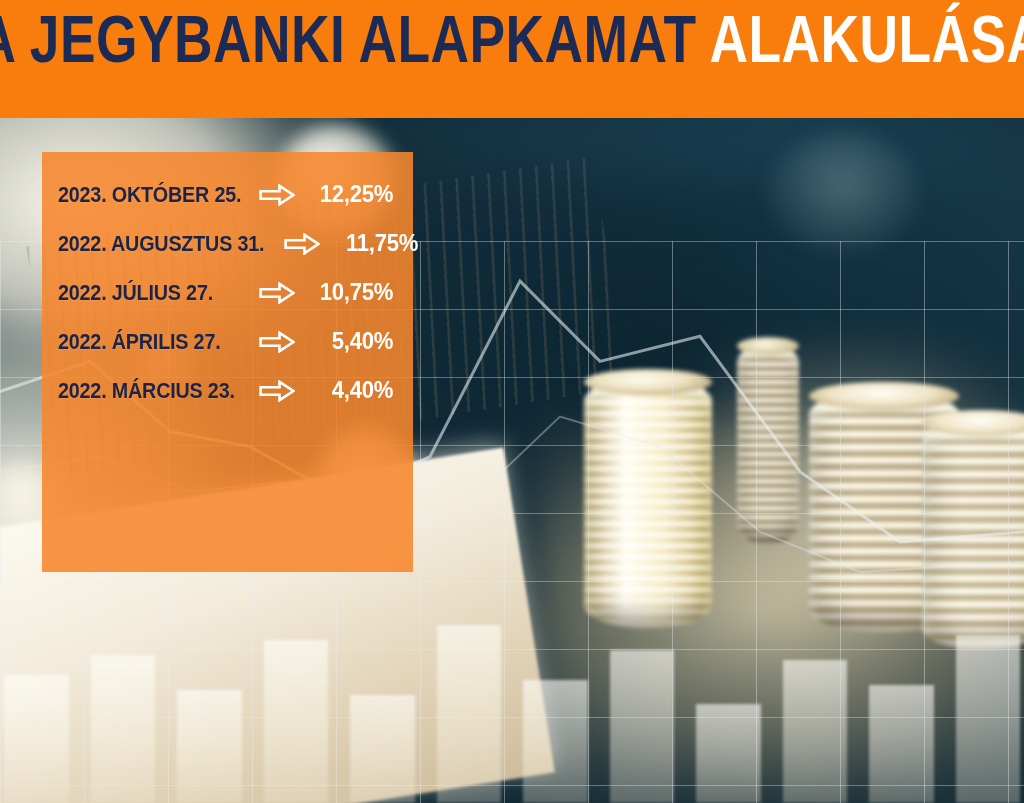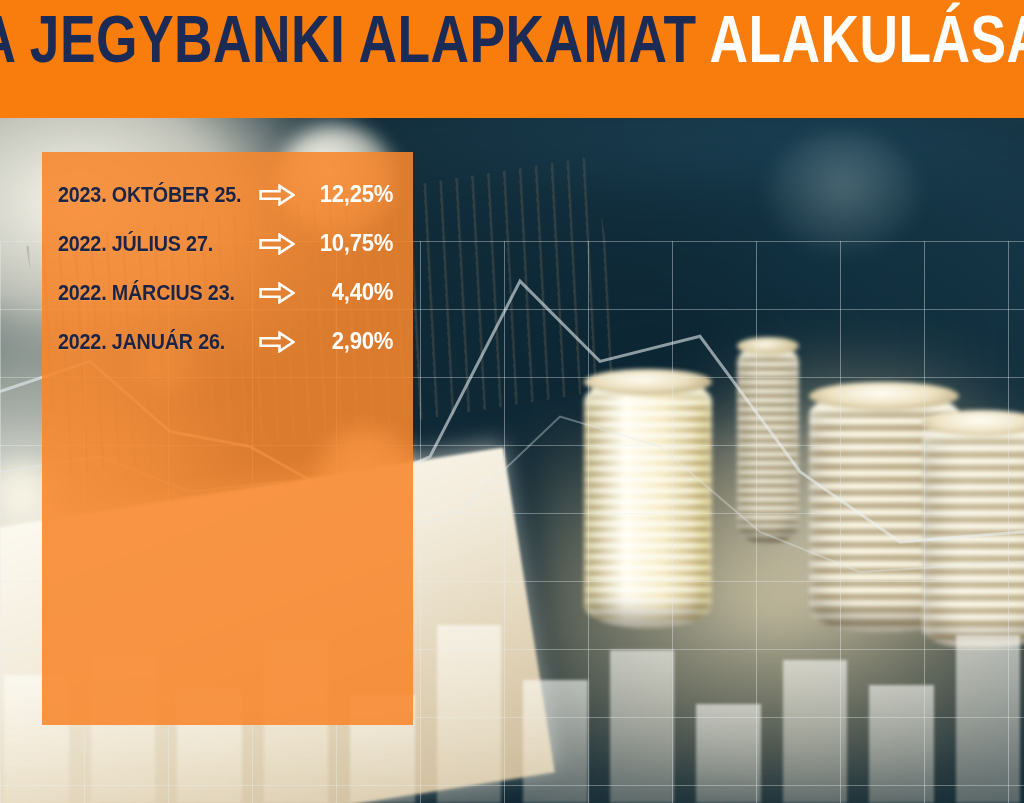--- a/index.html
+++ b/index.html
@@ -260,21 +260,21 @@
     width: 100%; height: 82%;
     opacity: 0.8;
   }
 
   
   .data-panel {
     position: absolute;
     left: 42px;
     top: 152px;
     width: 371px;
-    height: 573px;
+    height: 420px;
     background: rgba(247,134,44, 0.88);
     z-index: 30;
     padding: 0;
     box-sizing: border-box;
   }
   .rows {
     position: absolute;
     left: 0;
     top: 18px;
     width: 100%;
@@ -389,45 +389,55 @@
           <span class="row-date">2023. OKTÓBER 25.</span>
           <span class="row-spacer"></span>
           <span class="arrow-cell">
             <svg width="36" height="22" viewBox="0 0 36 22" aria-hidden="true">
               <path d="M1.6 7.2 H20.5 V1.8 L34.4 11 L20.5 20.2 V14.8 H1.6 Z" fill="none" stroke="#ffffff" stroke-width="2.6" stroke-linejoin="miter"></path>
             </svg>
           </span>
           <span class="row-value">12,25%</span>
         </div>
         <div class="rate-row">
+          <span class="row-date">2022. AUGUSZTUS 31.</span>
+          <span class="row-spacer"></span>
+          <span class="arrow-cell">
+            <svg width="36" height="22" viewBox="0 0 36 22" aria-hidden="true">
+              <path d="M1.6 7.2 H20.5 V1.8 L34.4 11 L20.5 20.2 V14.8 H1.6 Z" fill="none" stroke="#ffffff" stroke-width="2.6" stroke-linejoin="miter"></path>
+            </svg>
+          </span>
+          <span class="row-value">11,75%</span>
+        </div>
+        <div class="rate-row">
           <span class="row-date">2022. JÚLIUS 27.</span>
           <span class="row-spacer"></span>
           <span class="arrow-cell">
             <svg width="36" height="22" viewBox="0 0 36 22" aria-hidden="true">
               <path d="M1.6 7.2 H20.5 V1.8 L34.4 11 L20.5 20.2 V14.8 H1.6 Z" fill="none" stroke="#ffffff" stroke-width="2.6" stroke-linejoin="miter"></path>
             </svg>
           </span>
           <span class="row-value">10,75%</span>
+        </div>
+        <div class="rate-row">
+          <span class="row-date">2022. ÁPRILIS 27.</span>
+          <span class="row-spacer"></span>
+          <span class="arrow-cell">
+            <svg width="36" height="22" viewBox="0 0 36 22" aria-hidden="true">
+              <path d="M1.6 7.2 H20.5 V1.8 L34.4 11 L20.5 20.2 V14.8 H1.6 Z" fill="none" stroke="#ffffff" stroke-width="2.6" stroke-linejoin="miter"></path>
+            </svg>
+          </span>
+          <span class="row-value">5,40%</span>
         </div>
         <div class="rate-row">
           <span class="row-date">2022. MÁRCIUS 23.</span>
           <span class="row-spacer"></span>
           <span class="arrow-cell">
             <svg width="36" height="22" viewBox="0 0 36 22" aria-hidden="true">
               <path d="M1.6 7.2 H20.5 V1.8 L34.4 11 L20.5 20.2 V14.8 H1.6 Z" fill="none" stroke="#ffffff" stroke-width="2.6" stroke-linejoin="miter"></path>
             </svg>
           </span>
           <span class="row-value">4,40%</span>
         </div>
-        <div class="rate-row">
-          <span class="row-date">2022. JANUÁR 26.</span>
-          <span class="row-spacer"></span>
-          <span class="arrow-cell">
-            <svg width="36" height="22" viewBox="0 0 36 22" aria-hidden="true">
-              <path d="M1.6 7.2 H20.5 V1.8 L34.4 11 L20.5 20.2 V14.8 H1.6 Z" fill="none" stroke="#ffffff" stroke-width="2.6" stroke-linejoin="miter"></path>
-            </svg>
-          </span>
-          <span class="row-value">2,90%</span>
-        </div>
       </div>
   </div>
 
 </div>
 
 </body></html>

